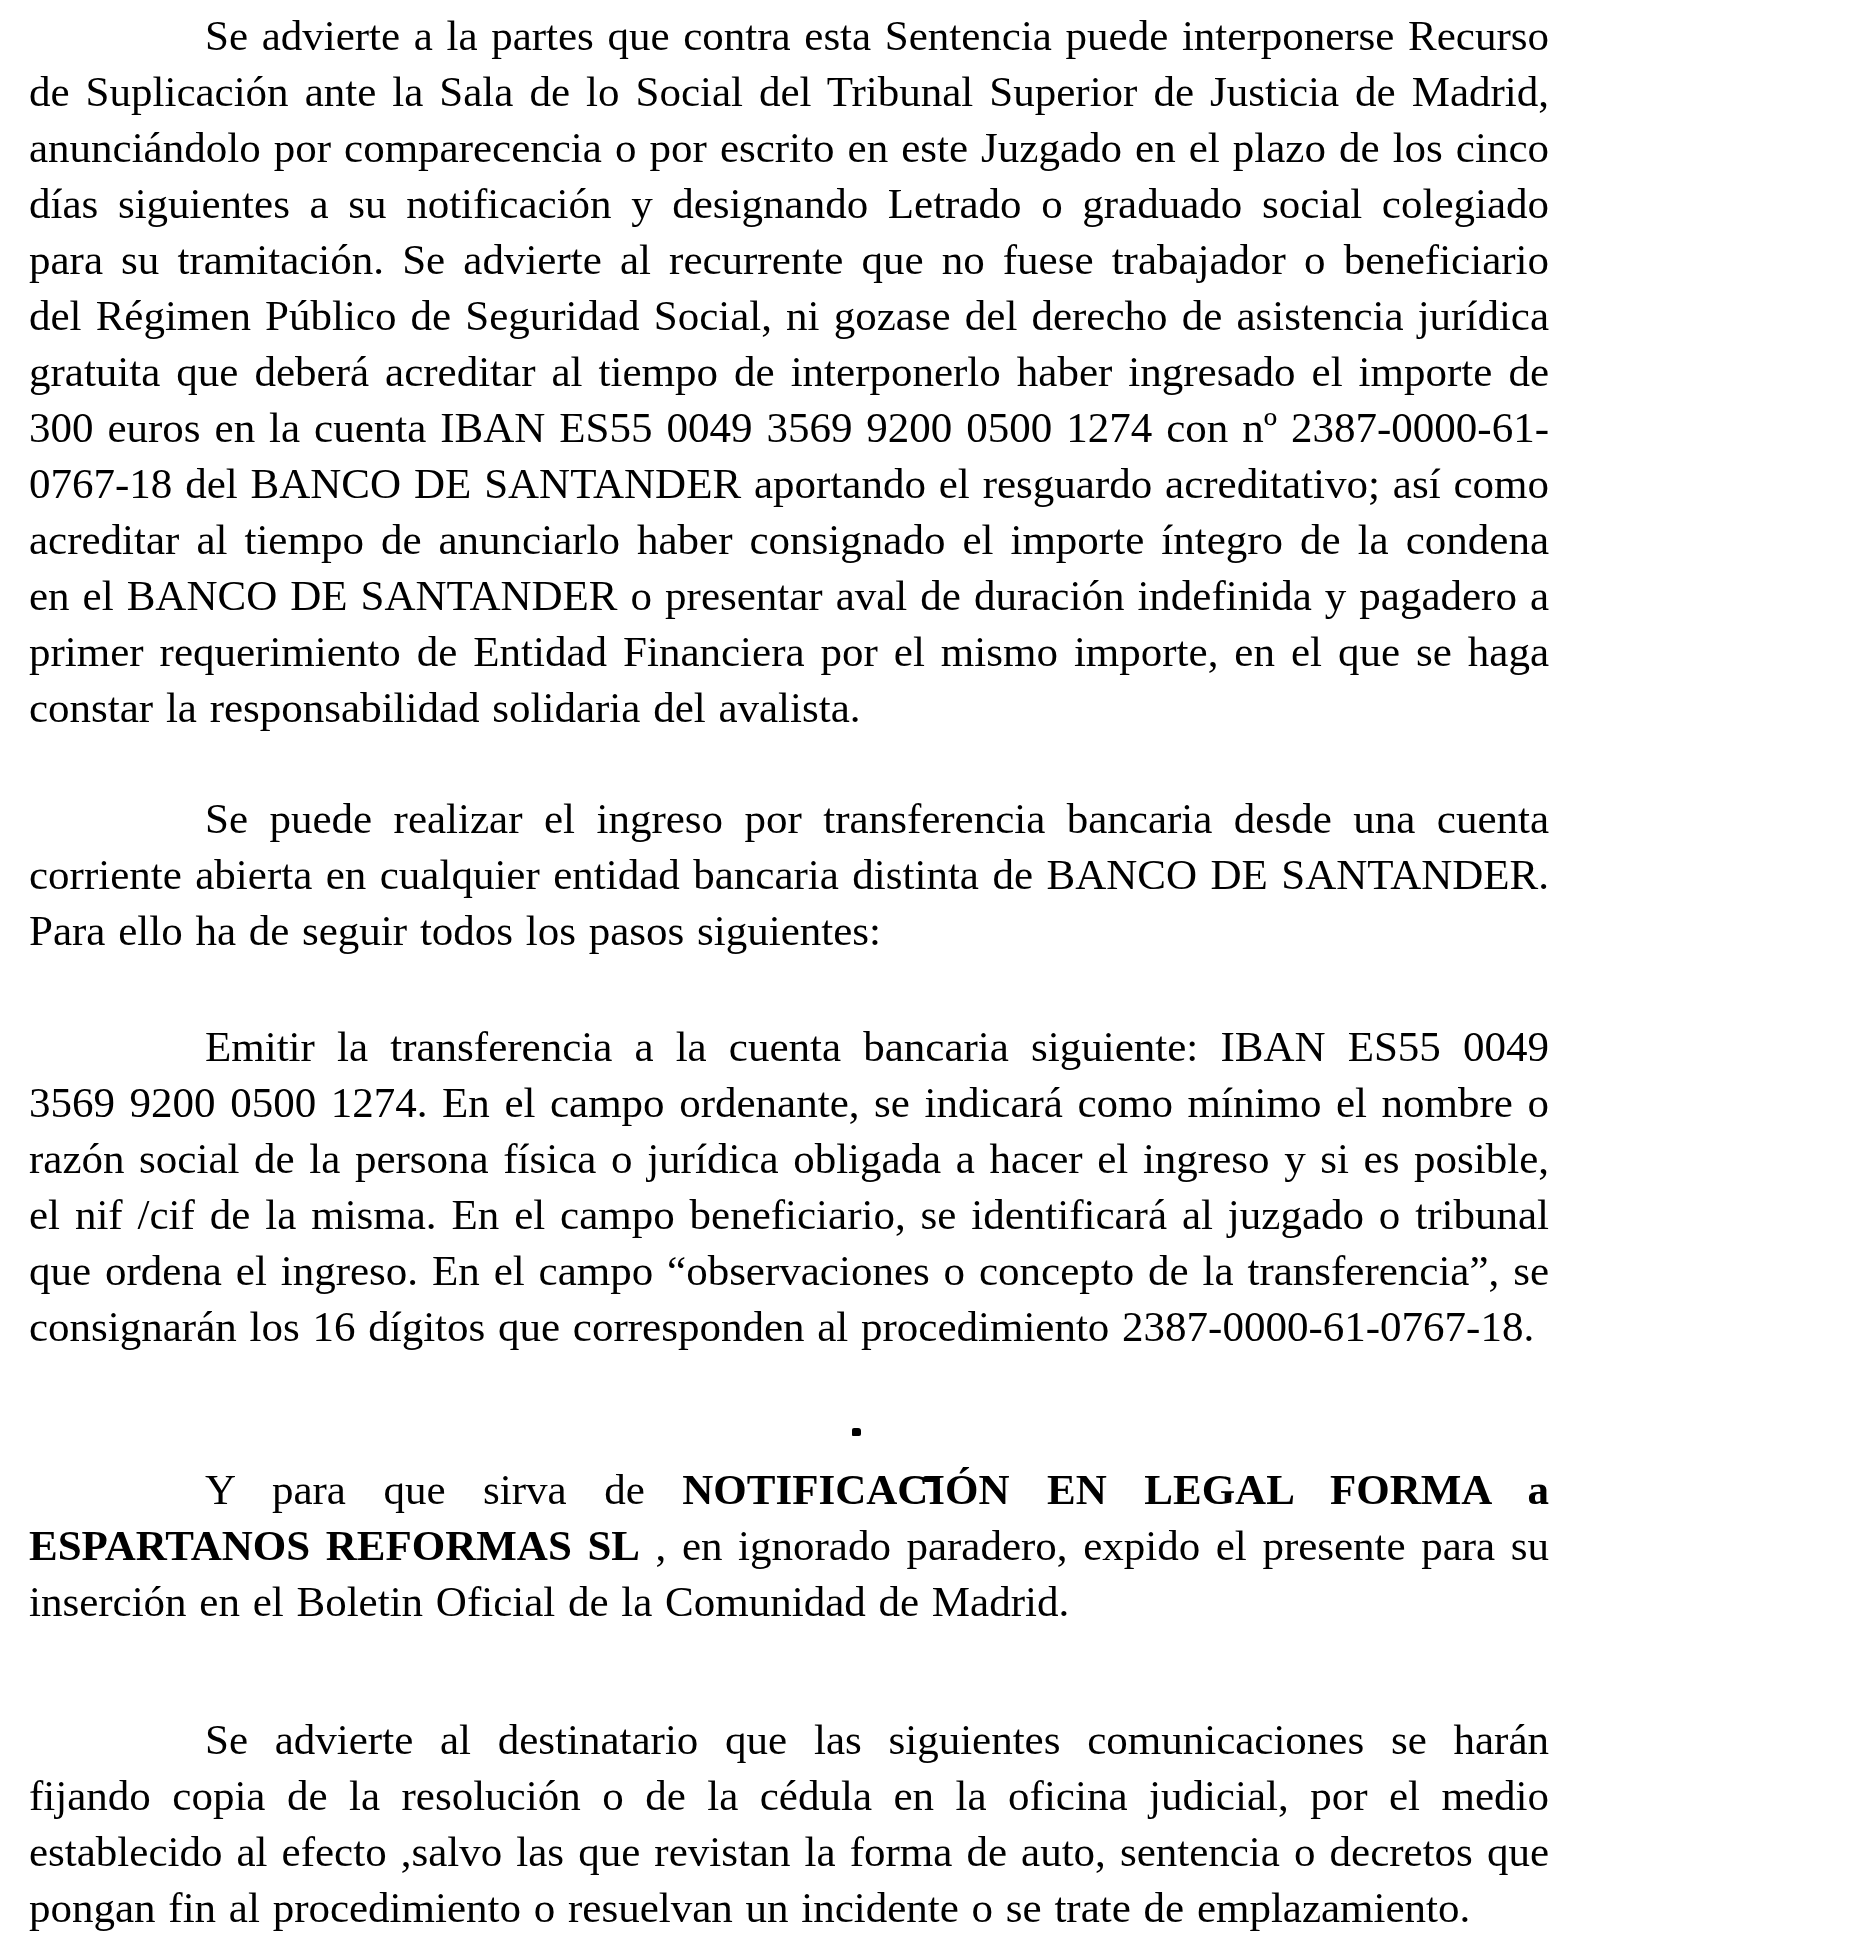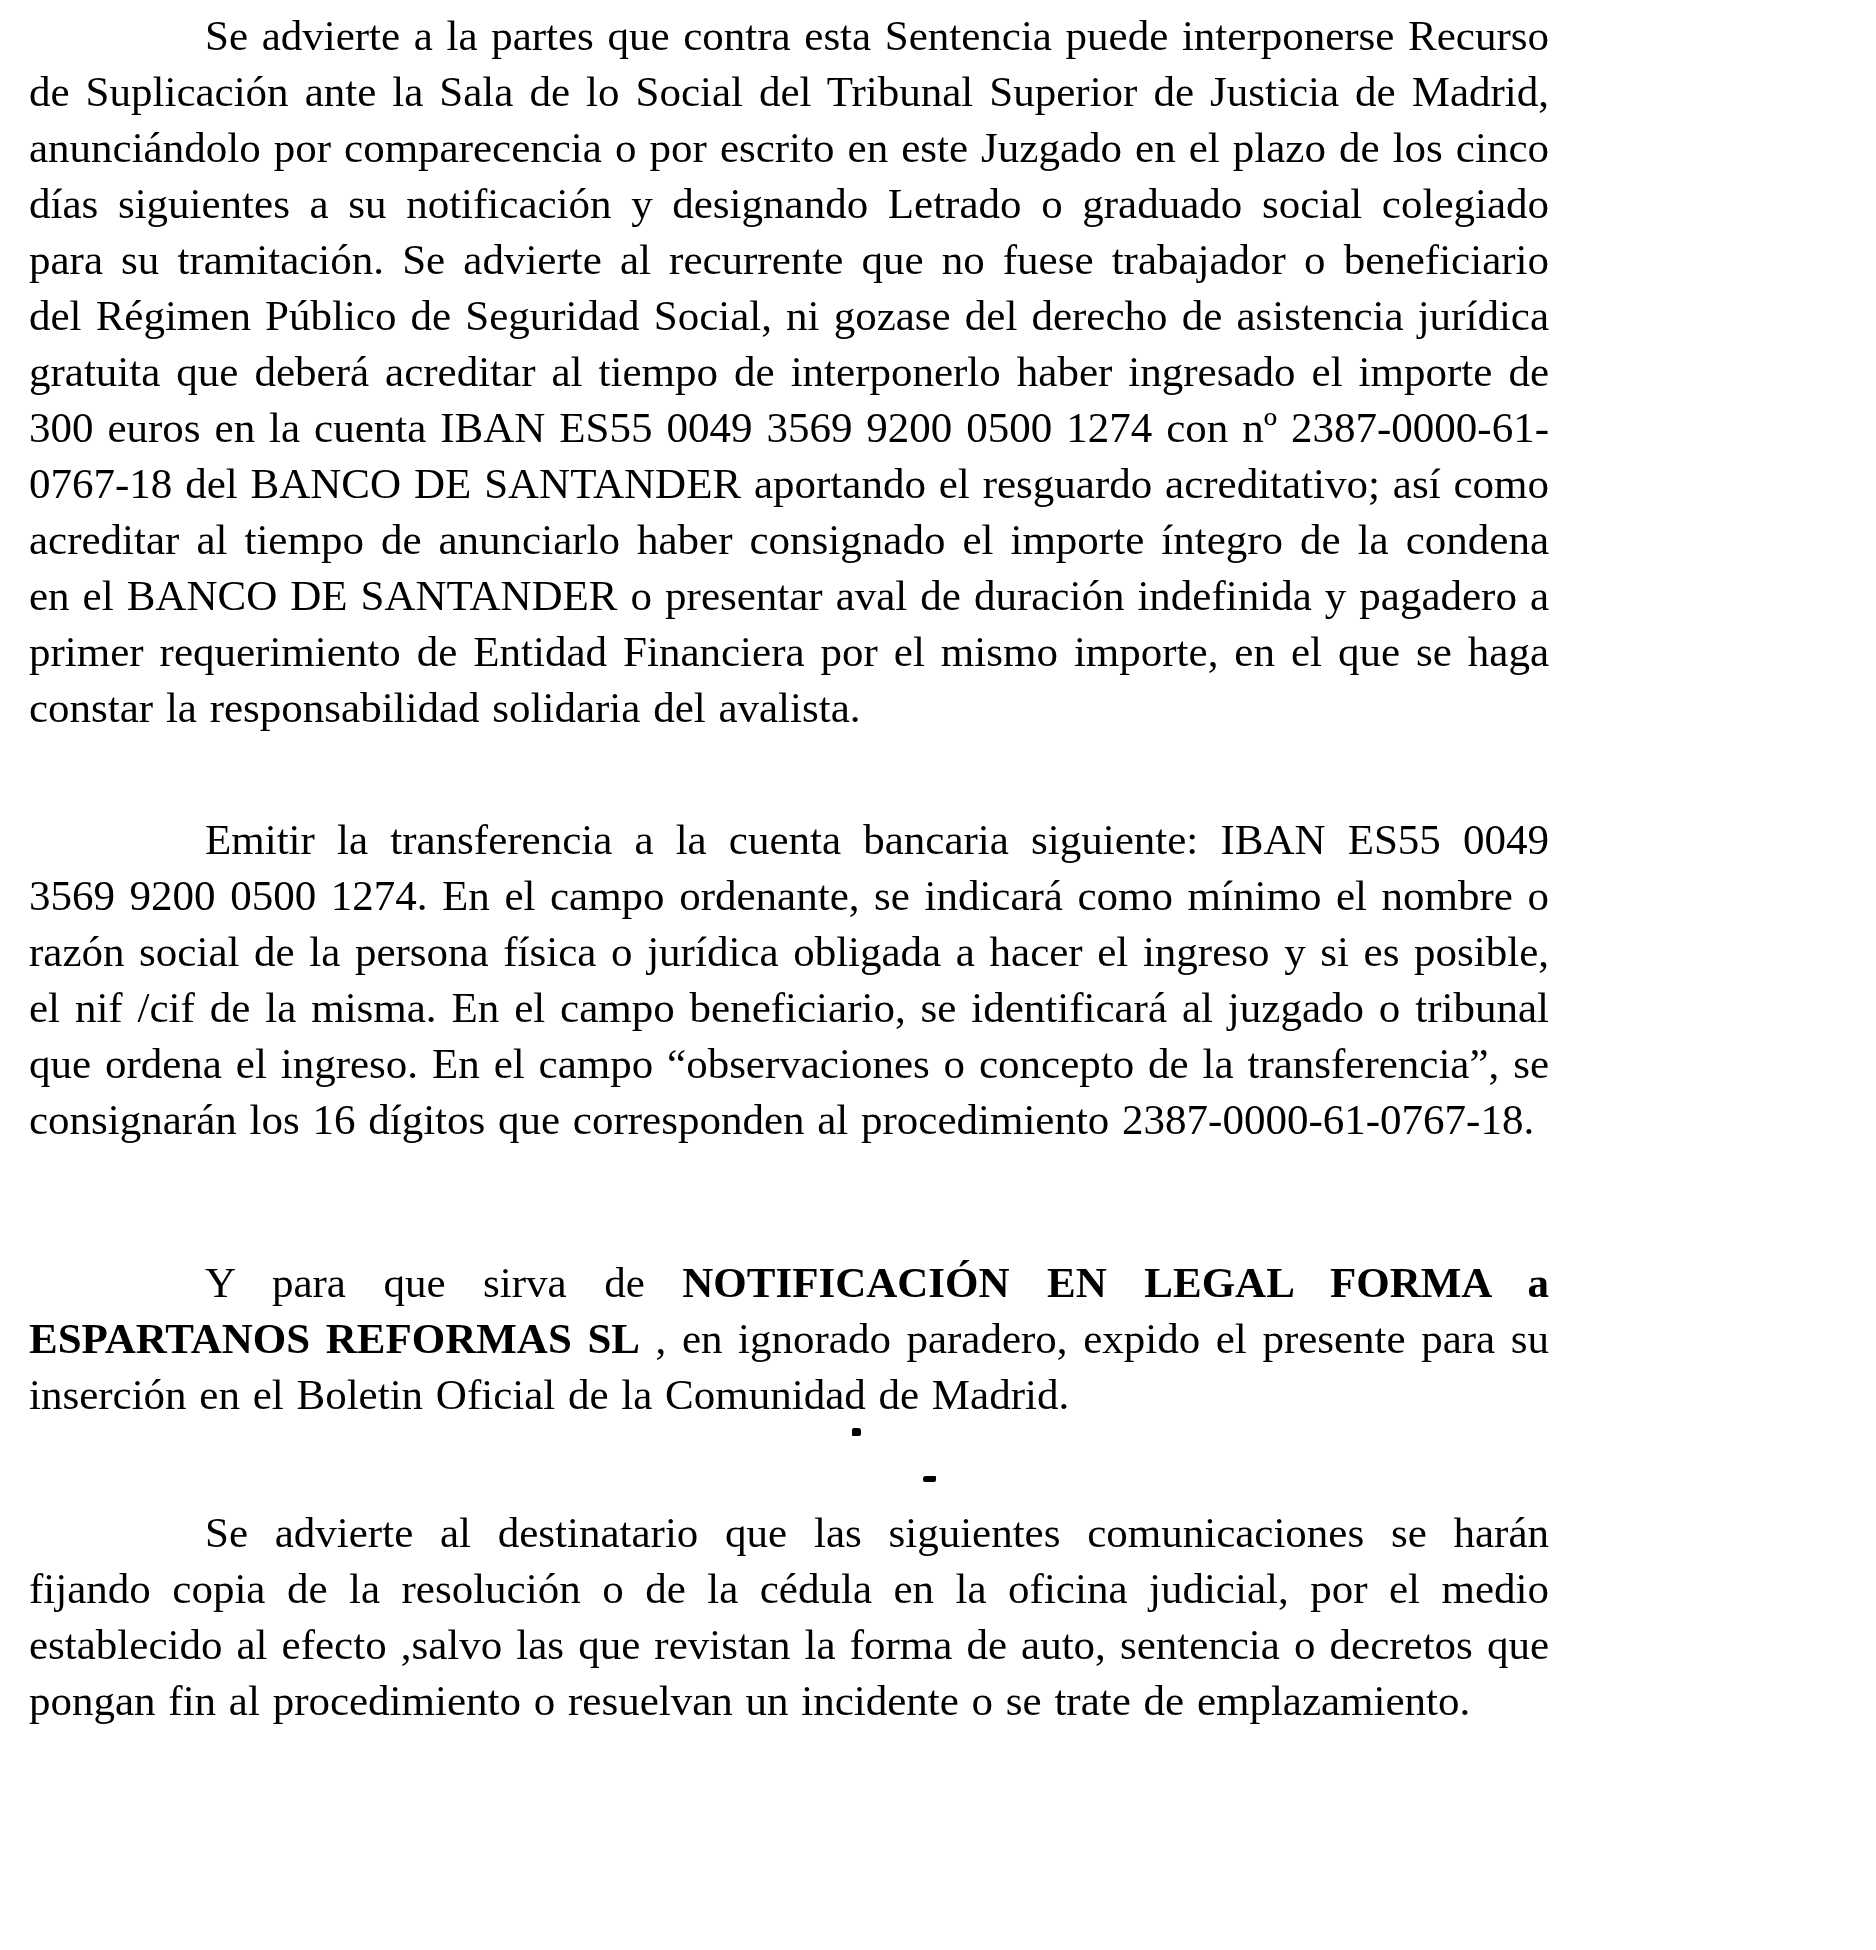--- a/index.html
+++ b/index.html
@@ -20,21 +20,21 @@
   }
   .para {
     margin: 0;
     font-size: 43px;
     line-height: 56px;
     text-align: justify;
     text-indent: 176px;
     word-spacing: 2px;
   }
   .para.gap-1 { margin-top: 55px; }
-  .para.gap-2 { margin-top: 76px; }
+  .para.gap-2 { margin-top: 60px; }
   .para.gap-3 { margin-top: 107px; }
   .para.gap-4 { margin-top: 82px; }
   .bold { font-weight: bold; }
   .speck {
     position: absolute;
     background: #000000;
   }
   .speck-1 {
     left: 852px;
     top: 1428px;
@@ -50,20 +50,21 @@
     border-radius: 2.9px 1px 2px 2px;
   }
 </style>
 </head>
 <body>
 
 <div class="page">
 
   <p class="para">Se advierte a la partes que contra esta Sentencia puede interponerse Recurso de Suplicación ante la Sala de lo Social del Tribunal Superior de Justicia de Madrid, anunciándolo por comparecencia o por escrito en este Juzgado en el plazo de los cinco días siguientes a su notificación y designando Letrado o graduado social colegiado para su tramitación. Se advierte al recurrente que no fuese trabajador o beneficiario del Régimen Público de Seguridad Social, ni gozase del derecho de asistencia jurídica gratuita que deberá acreditar al tiempo de interponerlo haber ingresado el importe de 300 euros en la cuenta IBAN ES55 0049 3569 9200 0500 1274 con nº 2387-0000-61-0767-18 del BANCO DE SANTANDER aportando el resguardo acreditativo; así como acreditar al tiempo de anunciarlo haber consignado el importe íntegro de la condena en el BANCO DE SANTANDER o presentar aval de duración indefinida y pagadero a primer requerimiento de Entidad Financiera por el mismo importe, en el que se haga constar la responsabilidad solidaria del avalista.</p>
 
+  <p class="para gap-1">Se puede realizar el ingreso por transferencia bancaria desde una cuenta corriente abierta en cualquier entidad bancaria distinta de BANCO DE SANTANDER. Para ello ha de seguir todos los pasos siguientes:</p>
 
   <p class="para gap-2">Emitir la transferencia a la cuenta bancaria siguiente: IBAN ES55 0049 3569 9200 0500 1274. En el campo ordenante, se indicará como mínimo el nombre o razón social de la persona física o jurídica obligada a hacer el ingreso y si es posible, el nif /cif de la misma. En el campo beneficiario, se identificará al juzgado o tribunal que ordena el ingreso. En el campo “observaciones o concepto de la transferencia”, se consignarán los 16 dígitos que corresponden al procedimiento 2387-0000-61-0767-18.</p>
 
   <p class="para gap-3"><span>Y para que sirva de </span><span class="bold">NOTIFICACIÓN EN LEGAL FORMA  a ESPARTANOS REFORMAS SL</span><span> , en ignorado paradero, expido el presente para su inserción en el Boletin Oficial de la Comunidad de Madrid.</span></p>
 
   <p class="para gap-4">Se advierte al destinatario que las siguientes comunicaciones se harán fijando copia de la resolución o de la cédula en la oficina judicial, por el medio establecido al efecto ,salvo las que revistan la forma de auto, sentencia o decretos que pongan fin al procedimiento o resuelvan un incidente o se trate de emplazamiento.</p>
 
   <div class="speck speck-1"></div>
   <div class="speck speck-2"></div>
 

